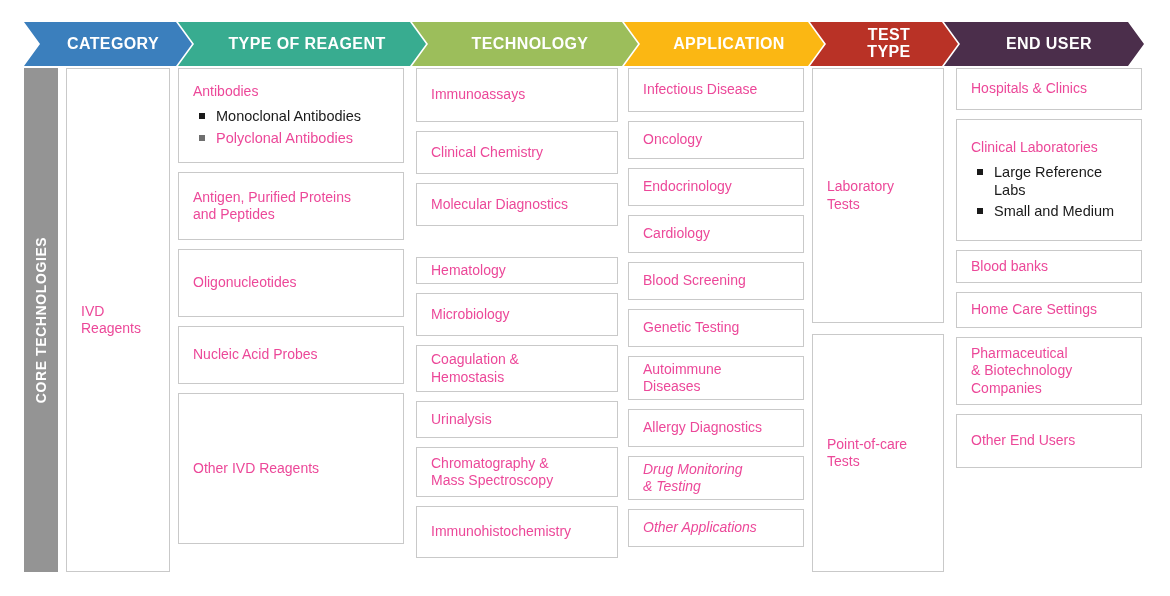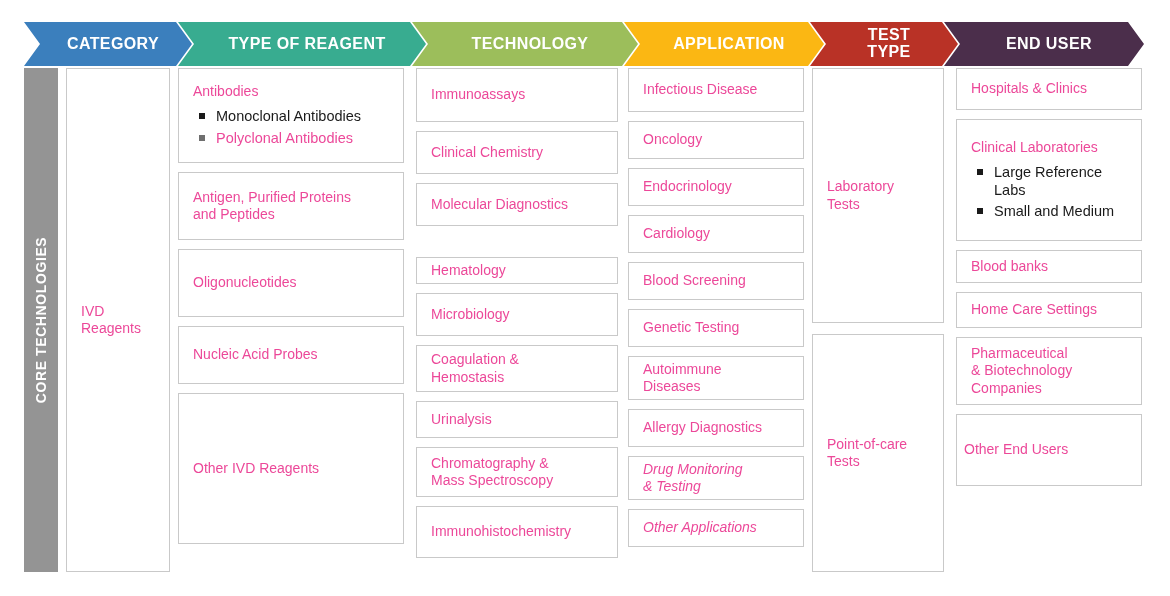--- a/index.html
+++ b/index.html
@@ -273,19 +273,19 @@
           <div class="card-title">Blood banks</div>
         </div>
         <div class="card" style="height: 36px;">
           <div class="card-title">Home Care Settings</div>
         </div>
         <div class="card" style="height: 68px;">
           <div class="card-title">Pharmaceutical
 &amp; Biotechnology
 Companies</div>
         </div>
-        <div class="card" style="height: 72px; padding-left: 7px;">
+        <div class="card" style="height: 54px;">
           <div class="card-title">Other End Users</div>
         </div>
       </div>
     </div>
 
 </div>
 
 </body></html>

